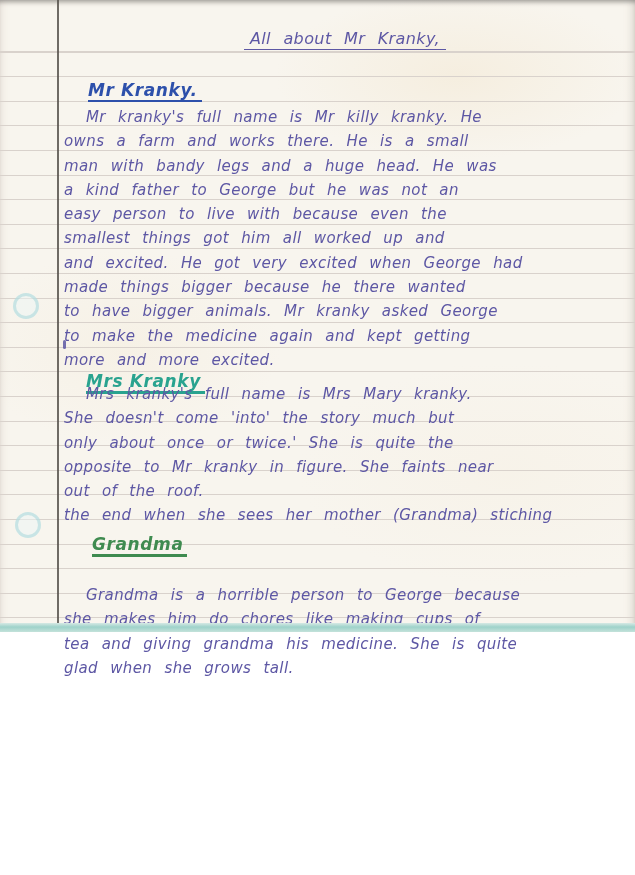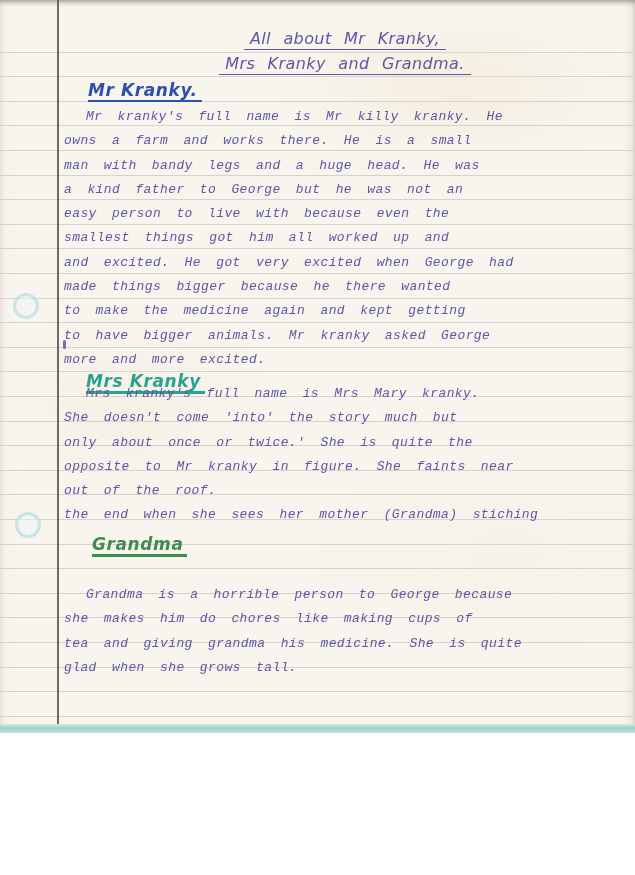--- a/index.html
+++ b/index.html
@@ -1,21 +1,21 @@
 <!DOCTYPE html>
 <html><head>
 <meta charset="utf-8">
 <style>
   html,body{margin:0;padding:0;}
   body{
     font-family:"DejaVu Sans", sans-serif;
     width:635px;height:875px;overflow:hidden;
   }
   #paper{
-    position:relative;width:635px;height:733px;
+    position:relative;width:635px;height:632px;
     background:
       radial-gradient(ellipse 260px 120px at 72% 12%, rgba(243,232,211,.55), rgba(243,232,211,0) 70%),
       radial-gradient(ellipse 220px 140px at 20% 55%, rgba(244,236,220,.45), rgba(244,236,220,0) 70%),
       radial-gradient(ellipse 300px 160px at 80% 75%, rgba(246,240,228,.5), rgba(246,240,228,0) 70%),
       #f8f5ee;
     box-shadow:
       inset 0 5px 5px -3px rgba(90,88,84,.55),
       inset -7px 0 9px -5px rgba(150,140,128,.35),
       inset 7px 0 9px -6px rgba(180,160,150,.25);
   }
@@ -65,58 +65,57 @@
     font-size:17px;letter-spacing:.6px;white-space:nowrap;
   }
   .heading .u{display:inline-block;padding:0 4px 0 0;}
   #heading-1{top:80px;left:88px;color:#2d50ab;}
   #heading-1 .u{border-bottom:2.5px solid #2d50ab;}
   #heading-2{top:371px;left:86px;color:#29a violet;}
   #heading-2{color:#29a38f;}
   #heading-2 .u{border-bottom:3px solid #29a38f;}
   #heading-3{top:534px;left:92px;color:#3f8b50;}
   #heading-3 .u{border-bottom:3px solid #3f8b50;}
-  .para{position:absolute;left:64px;width:556px;font-size:13px;font-family:Liberation Mono, monospace;}
+  .para{position:absolute;left:64px;width:556px;font-size:15px;}
   .para .ln{height:24.3px;line-height:24.3px;}
   .ind{padding-left:22px;}
   #para-1{top:105px;}
   #para-2{top:382px;}
   #para-3{top:558px;margin-top:25px;}
 </style>
 </head>
 <body>
 
 <div id="paper">
 
   <div id="rules"></div>
   <div id="margin-line"></div>
 
   <div class="hole" style="left:13px;top:293px;"></div>
   <div class="hole" style="left:15px;top:512px;"></div>
 
   <div id="title-block" class="hw">
     <div><span class="u">All about Mr Kranky,</span></div>
-    <div><span class="u">Mrs Kranky and Grandma.</span></div>
   </div>
 
   <div id="heading-1" class="heading">
     <span class="u">Mr Kranky.</span>
   </div>
 
   <div id="para-1" class="para hw">
     <div class="ln ind">Mr kranky's full name is Mr killy kranky. He</div>
     <div class="ln">owns a farm and works there. He is a small</div>
     <div class="ln">man with bandy legs and a huge head. He was</div>
     <div class="ln">a kind father to George but he was not an</div>
     <div class="ln">easy person to live with because even the</div>
     <div class="ln">smallest things got him all worked up and</div>
     <div class="ln">and excited. He got very excited when George had</div>
     <div class="ln">made things bigger because he there wanted</div>
+    <div class="ln">to have bigger animals. Mr kranky asked George</div>
     <div class="ln">to make the medicine again and kept getting</div>
-    <div class="ln">to have bigger animals. Mr kranky asked George</div>
     <div class="ln">more and more excited.</div>
   </div>
 
   <div class="tick"></div>
 
   <div id="heading-2" class="heading">
     <span class="u">Mrs Kranky</span>
   </div>
 
   <div id="para-2" class="para hw">

